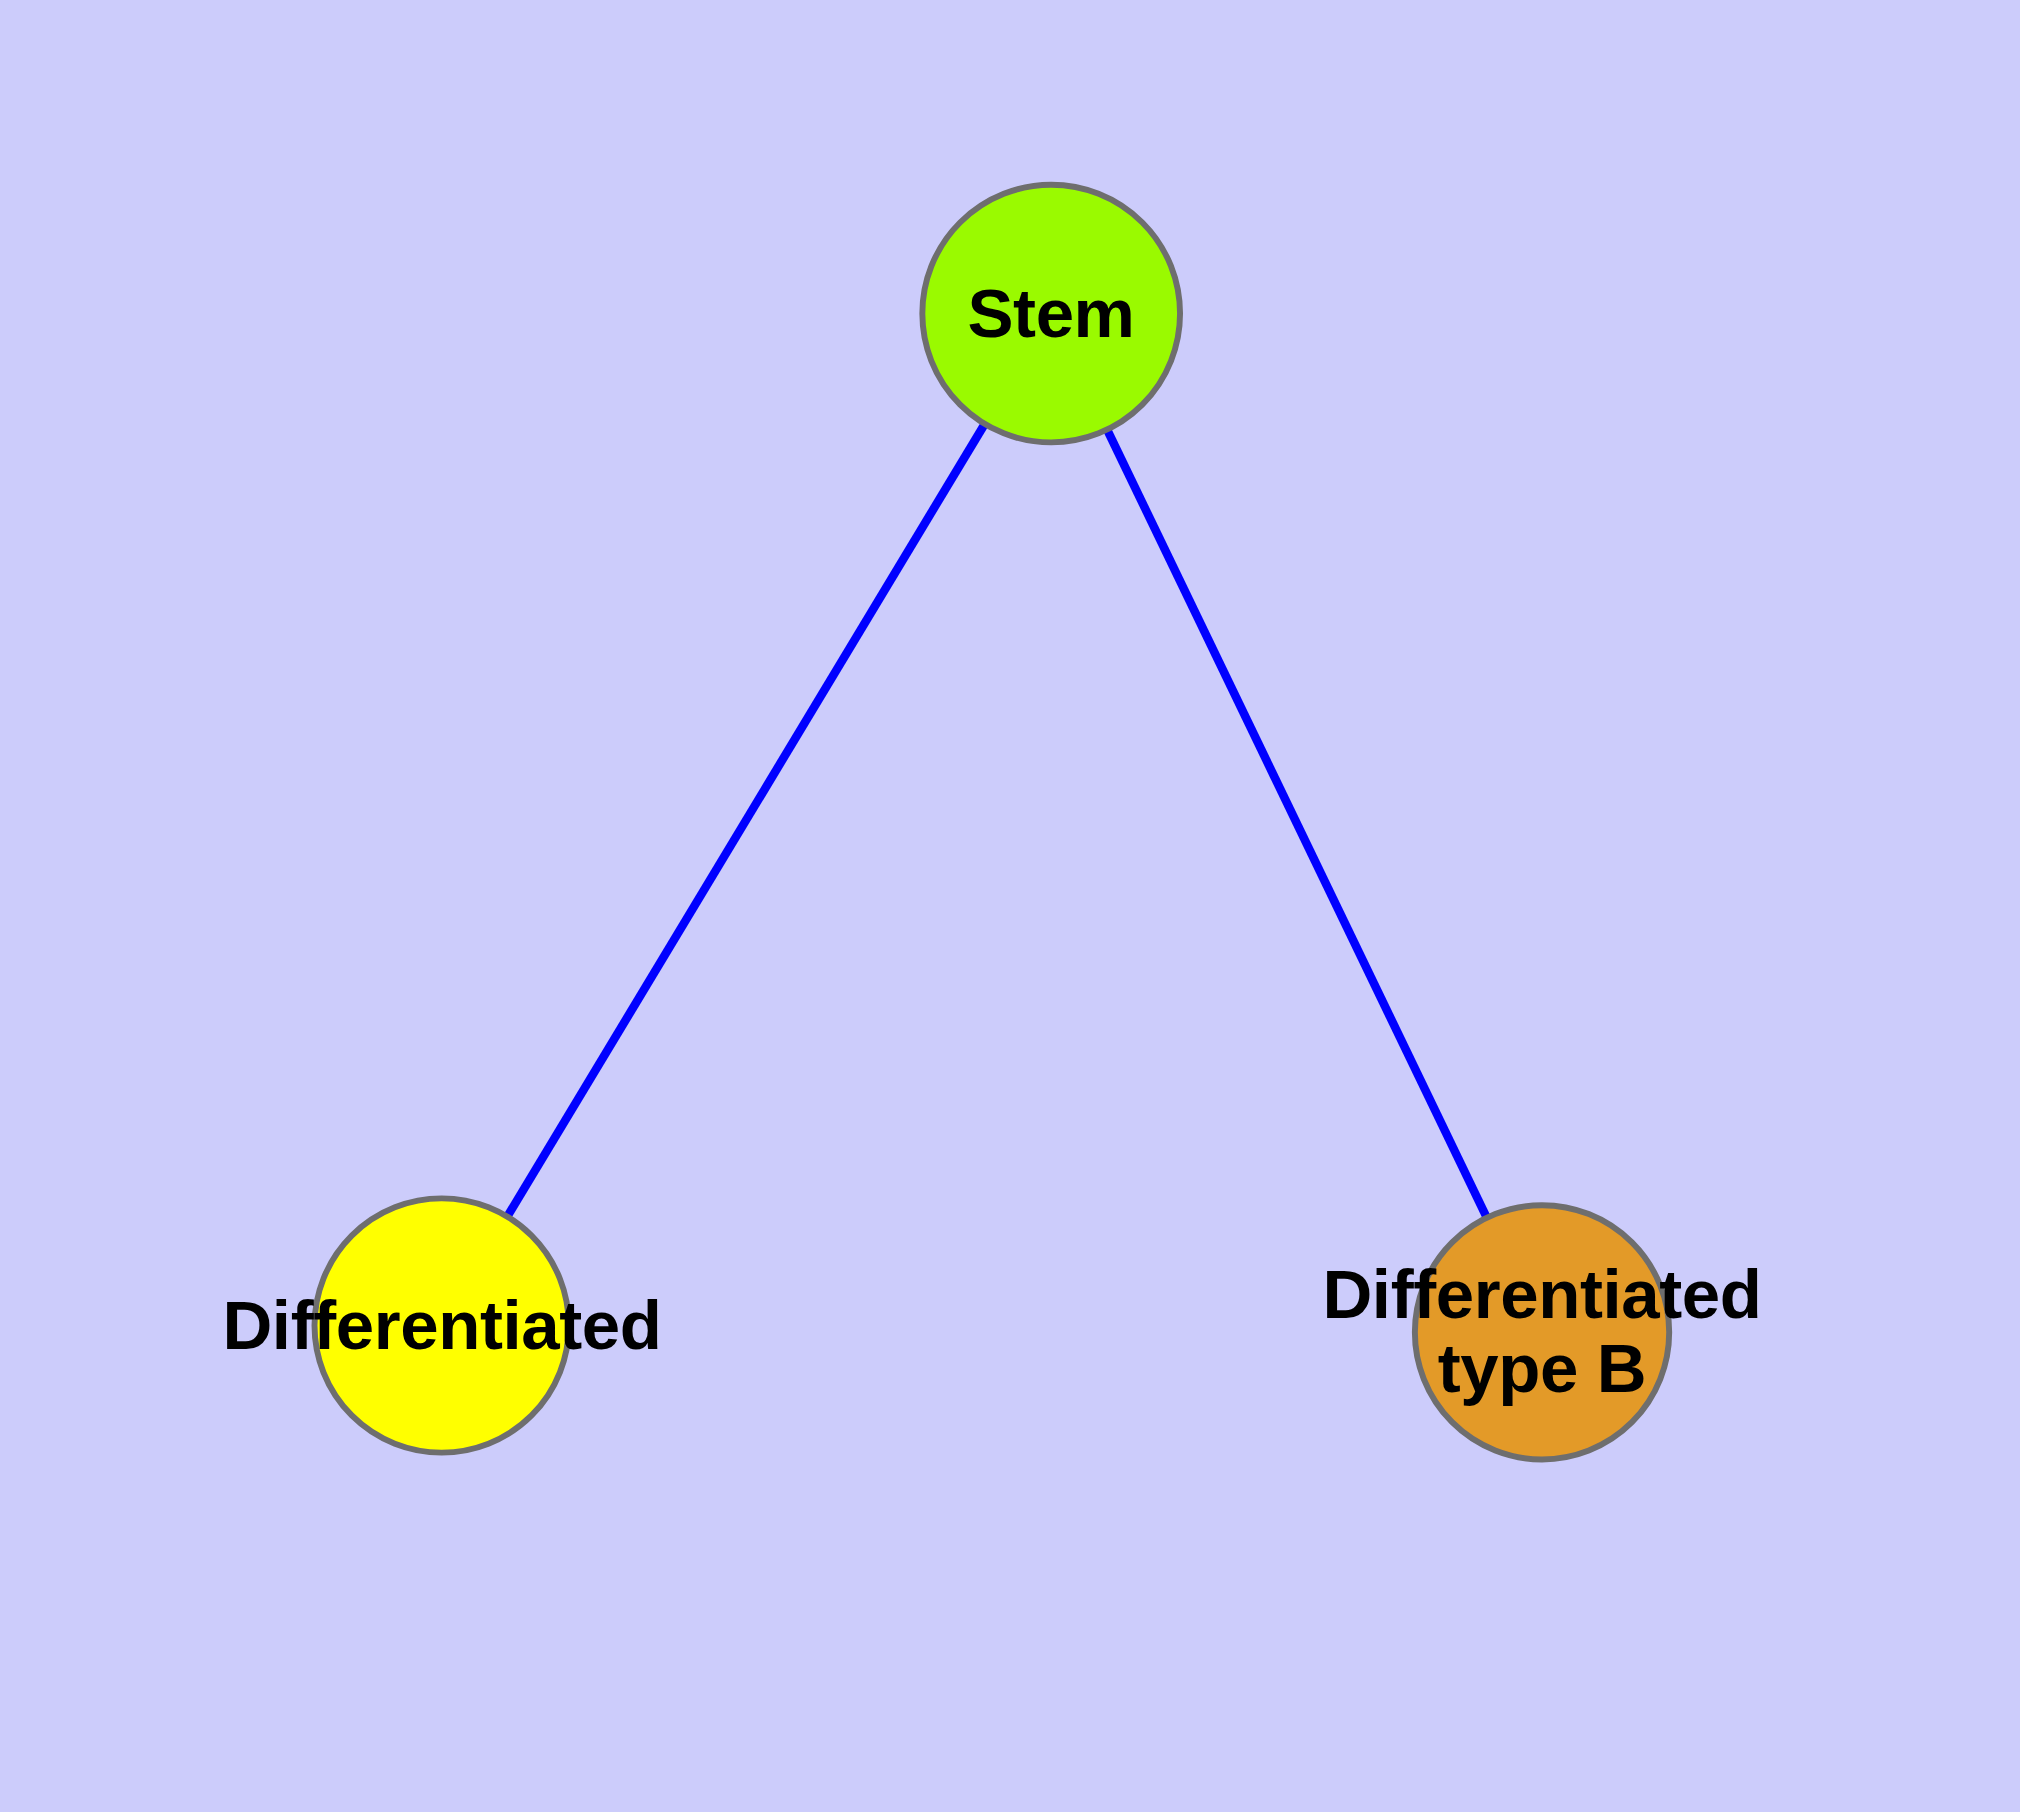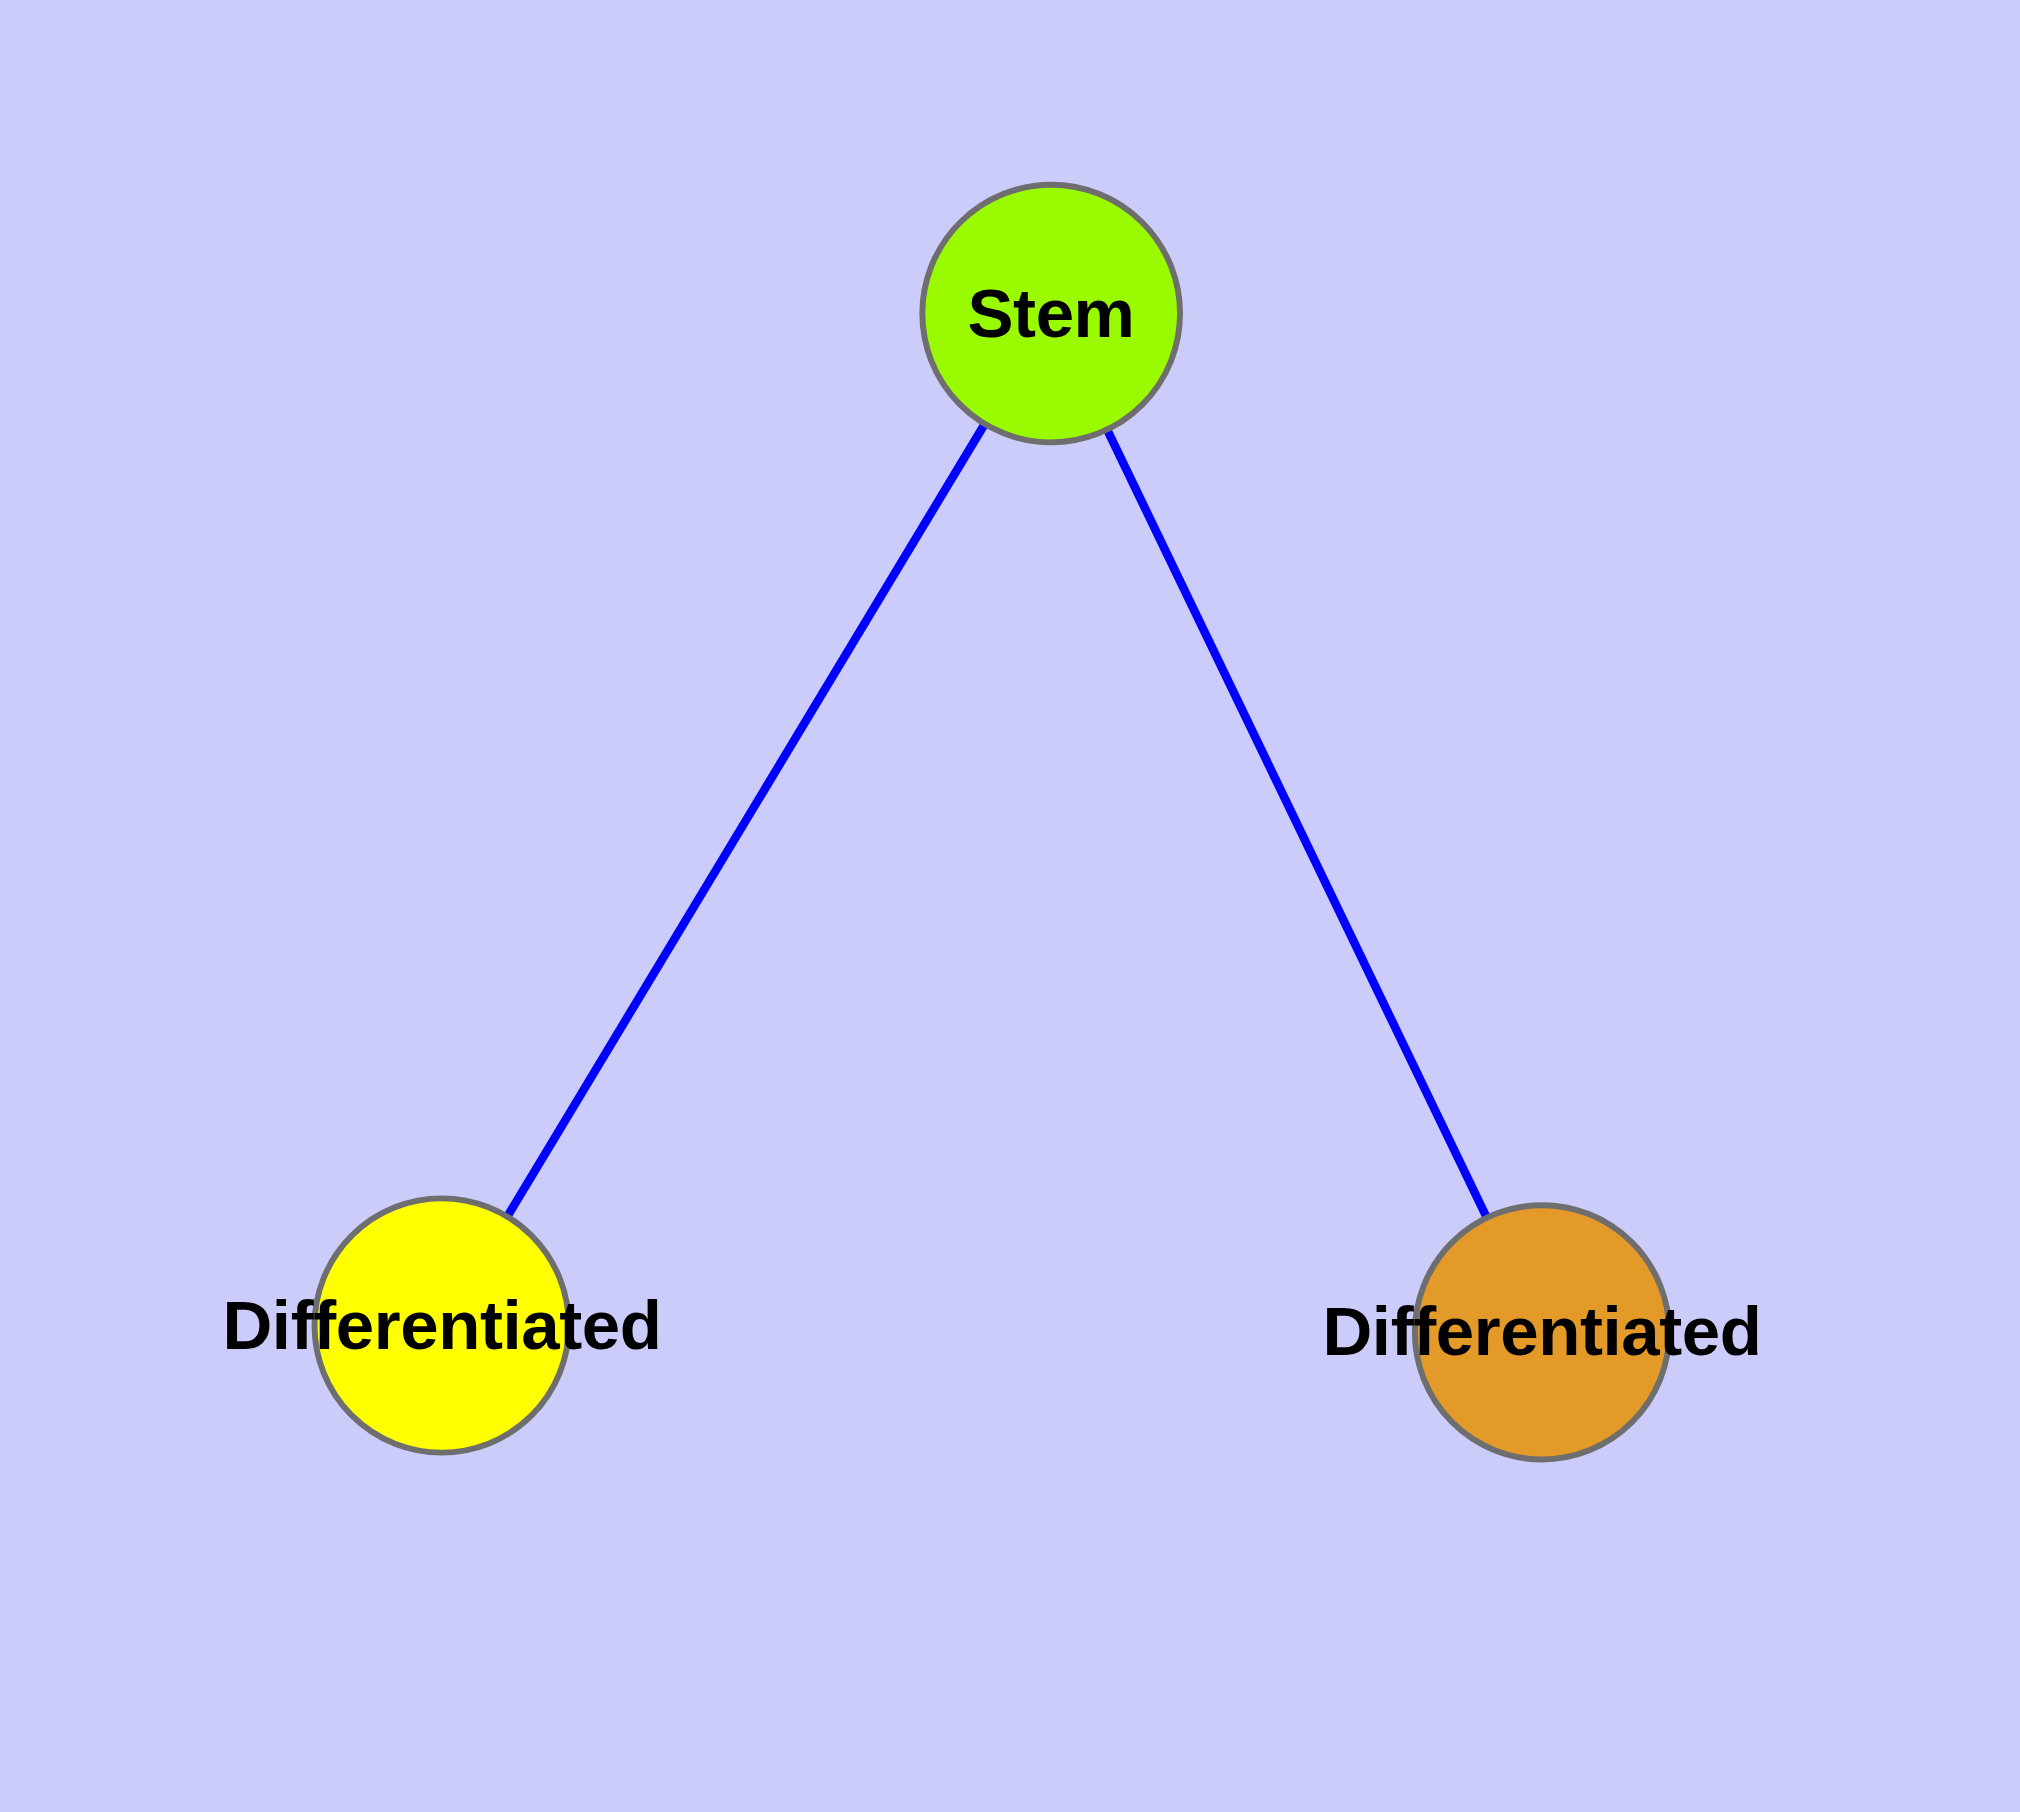--- a/index.html
+++ b/index.html
@@ -53,17 +53,17 @@
     <g id="node-layer">
         <circle cx="1240" cy="370" r="152" fill="#9afa00" stroke="#6e6e6e" stroke-width="7"></circle>
         <circle cx="521" cy="1564" r="150" fill="#ffff00" stroke="#6e6e6e" stroke-width="7"></circle>
         <circle cx="1819" cy="1572" r="150" fill="#e39a28" stroke="#6e6e6e" stroke-width="7"></circle>
       </g>
   </svg>
 
   <div id="label-layer">
       <div class="node-label" style="left: 1051px; top: 314px; color: rgb(0, 0, 0); transform: translate(-50%, -50%);"><span>Stem</span></div>
       <div class="node-label" style="left: 442px; top: 1326px; color: rgb(0, 0, 0); transform: translate(-50%, -50%);"><span>Differentiated</span></div>
-      <div class="node-label" style="left: 1542px; top: 1332px; color: rgb(0, 0, 0); transform: translate(-50%, -50%);"><span>Differentiated</span></div>
+      <div class="node-label" style="left: 1542px; top: 1332px; color: rgb(0, 0, 0); transform: translate(-50%, -50%);"><span>Differentiated</span><span>type B</span></div>
     </div>
 
 </div>
 
 
 </body></html>

